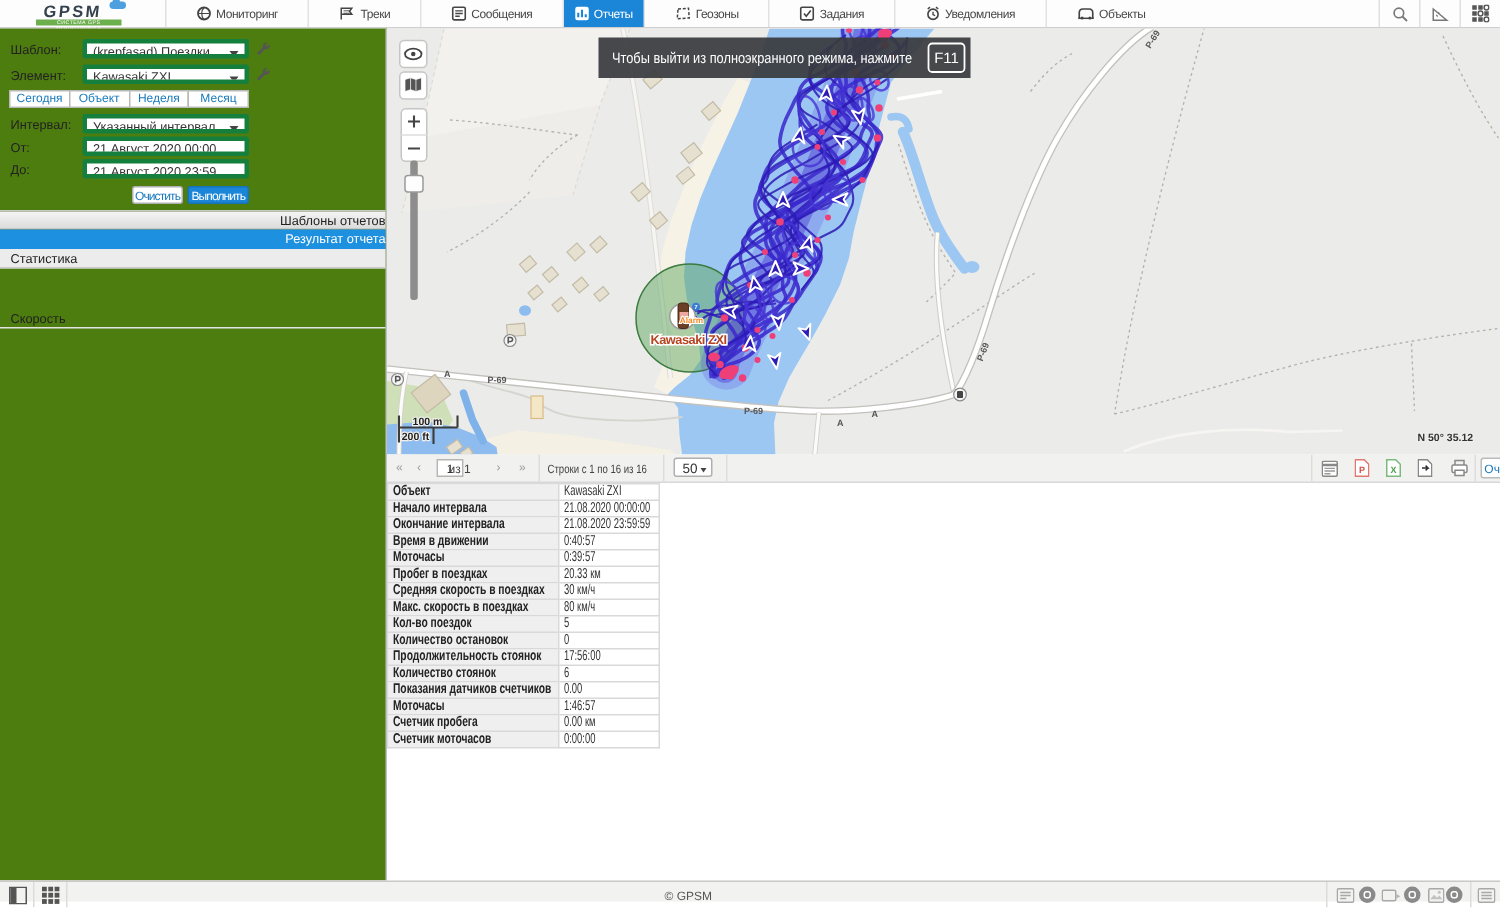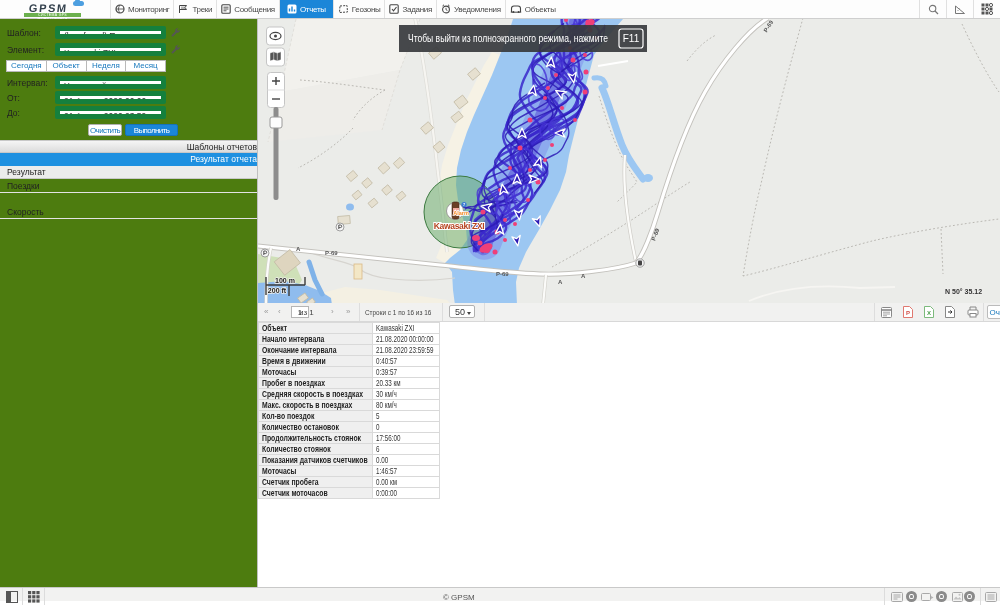--- a/index.html
+++ b/index.html
@@ -8,39 +8,39 @@
 .abs { position:absolute; }
 
 
 #topbar { position:absolute; left:0; top:0; width:1000px; height:19px; background:#fdfdfd; border-bottom:1px solid #cfcfcf; }
 #logo { position:absolute; left:0; top:0; width:110px; height:18px; }
 #logo .gpsm { position:absolute; left:29px; top:2px; font-weight:bold; font-size:11px; letter-spacing:1.6px; color:#35424e; transform:skewX(-6deg); }
 #logo .cloud { position:absolute; left:73px; top:1px; width:11px; height:5px; background:#4d9fe0; border-radius:4px; }
 #logo .cloud:before { content:""; position:absolute; left:2px; top:-2px; width:5px; height:5px; background:#4d9fe0; border-radius:50%; }
 #logo .gbar { position:absolute; left:24px; top:13px; width:57px; height:4px; background:#6cb04e; }
 .menu { position:absolute; top:0; height:18px; display:flex; align-items:center; font-size:8px; color:#484848; }
-.mi { height:18px; display:flex; align-items:center; padding:0 4px; border-right:1px solid #e2e2e2; white-space:nowrap; letter-spacing:-0.3px; }
+.mi { height:18px; display:flex; align-items:center; padding:0 20px; border-right:1px solid #e2e2e2; white-space:nowrap; letter-spacing:-0.3px; }
 .mi:first-child { border-left:1px solid #e0e0e0; }
 .mi svg { margin-right:3px; }
 .mi.active { background:#1b86d8; color:#fff; padding:0 7px; }
 #topright { position:absolute; right:0; top:0; height:18px; display:flex; }
 #topright .ti { width:27px; height:18px; display:flex; align-items:center; justify-content:center; border-left:1px solid #e0e0e0; }
 
 
 #sidebar { position:absolute; left:0; top:19px; width:258px; height:568px; background:#4d7c0f; border-right:1px solid #c0c0c0; }
 .flabel { position:absolute; left:7px; font-size:8.5px; color:#222; }
-.fsel { position:absolute; left:55px; width:111px; height:13px; background:#fff; border:5px solid #15803d; border-radius:2px; font-size:8.5px; color:#333; line-height:11px; padding-left:4px; overflow:hidden; white-space:nowrap; }
+.fsel { position:absolute; left:55px; width:111px; height:13px; background:#fff; border:3px solid #15803d; border-radius:2px; font-size:8.5px; color:#333; line-height:11px; padding-left:4px; overflow:hidden; white-space:nowrap; }
 .fsel .arr { position:absolute; right:4px; top:4.5px; width:0; height:0; border-left:3.5px solid transparent; border-right:3.5px solid transparent; border-top:4px solid #444; }
 .wrench { position:absolute; left:170px; width:10px; height:10px; }
 #qbtns { position:absolute; left:6px; top:41px; width:160px; height:12px; display:flex; }
 #qbtns .qb { flex:1; border:1px solid #b9b9b9; border-right:none; background:#fff; color:#1879bd; font-size:8px; text-align:center; line-height:10px; }
 #qbtns .qb:last-child { border-right:1px solid #b9b9b9; }
 .btn { position:absolute; height:12px; font-size:8px; line-height:11px; text-align:center; border-radius:2px; }
 #btnclear { left:88px; top:105px; width:34px; letter-spacing:-0.6px; border:1px solid #b0b0b0; background:#fff; color:#1879bd; }
-#btnrun { left:125px; top:105px; width:53px; letter-spacing:-0.6px; border:1px solid #1673b8; background:#1b86d8; color:#fff; }
+#btnrun { left:125px; top:105px; width:41px; letter-spacing:-0.6px; border:1px solid #1673b8; background:#1b86d8; color:#fff; }
 .sechdr { position:absolute; left:0; width:257px; height:13px; text-align:right; font-size:8.5px; font-weight:normal; line-height:13px; }
 #sec1 { top:121px; background:linear-gradient(#f5f5f5,#dcdcdc); color:#222; border-top:1px solid #c8c8c8; border-bottom:1px solid #c8c8c8; }
 #sec2 { top:134px; background:#1e90e0; color:#fff; }
 .listrow { position:absolute; left:0; width:257px; height:13px; font-size:8.5px; color:#222; line-height:13px; padding-left:7px; border-bottom:1px solid #e3e3e3; }
 
 
 #map { position:absolute; left:258px; top:19px; width:742px; height:284px; overflow:hidden; background:#ebece9; }
 
 
 #ttool { position:absolute; left:258px; top:303px; width:742px; height:19px; background:#f1f1f0; border-bottom:1px solid #d8d8d8; font-size:8px; color:#555; overflow:hidden; }
@@ -162,22 +162,21 @@
     <div class="flabel" style="top:59px;">Интервал:</div>
     <div class="fsel" style="top:57px;">Указанный интервал<span class="arr"></span></div>
     <div class="flabel" style="top:74px;">От:</div>
     <div class="fsel" style="top:72px;">21 Август 2020 00:00</div>
     <div class="flabel" style="top:89px;">До:</div>
     <div class="fsel" style="top:87px;">21 Август 2020 23:59</div>
     <div class="btn" id="btnclear">Очистить</div>
     <div class="btn" id="btnrun">Выполнить</div>
     <div class="sechdr" id="sec1">Шаблоны отчетов</div>
     <div class="sechdr" id="sec2">Результат отчета</div>
-    <div class="listrow" style="top:147px; background:#ececec; border-bottom:1px solid #c9c9c9;">Результат</div>
-    <div class="listrow" style="top:161px;">Поездки</div>
+    <div class="listrow" style="top:147px; background:#ececec; border-bottom:1px solid #c9c9c9;">Статистика</div>
     <div class="listrow" style="top:187px;">Скорость</div>
   </div>
 
   <div id="map"><svg width="742" height="284" viewBox="0 0 742 284" font-family="Liberation Sans, sans-serif">
 <rect width="742" height="284" fill="#ebece9"></rect>
 <polygon points="38,0 162,0 142,51 22,73" fill="#f2f1ed"></polygon>
 <polygon points="22,73 142,51 124,111 10,123" fill="#eeede9"></polygon>
 <path d="M38,0 L22,73 L10,123" fill="none" stroke="#dddbd5" stroke-width="0.8" stroke-dasharray="3,2"></path>
 <path d="M162,0 L142,51 L124,111" fill="none" stroke="#dddbd5" stroke-width="0.8" stroke-dasharray="3,2"></path>
 <polygon points="0,235 24,239 38,247 44,261 36,273 18,275 0,271" fill="#cfe0b8"></polygon>

